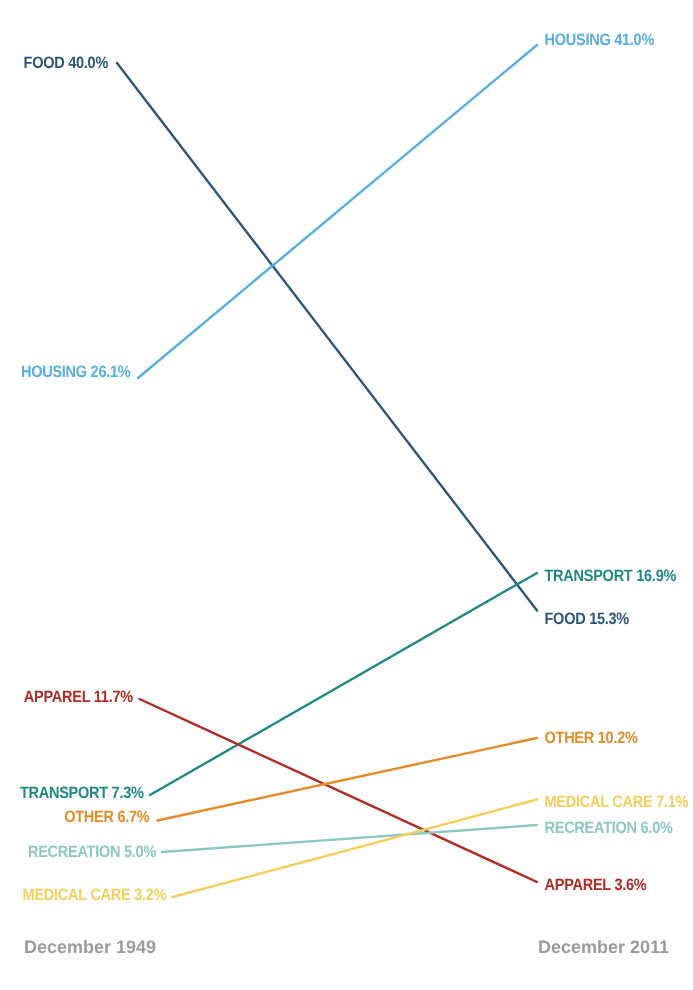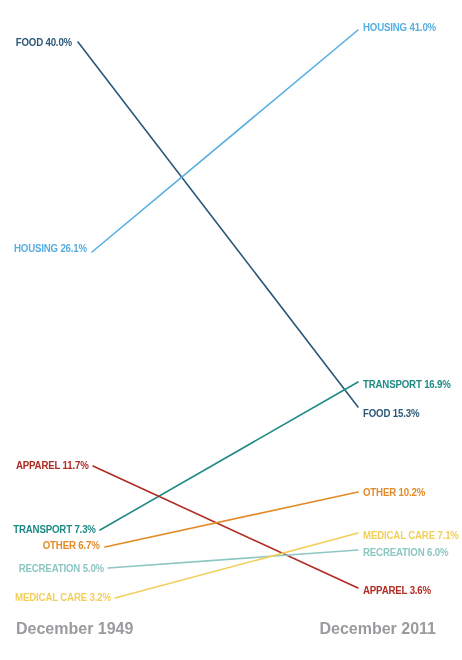--- a/index.html
+++ b/index.html
@@ -41,28 +41,28 @@
     text-align: right;
     transform-origin: 100% 50%;
   }
   .slope-label.right {
     text-align: left;
     transform-origin: 0% 50%;
   }
   .axis-label {
     position: absolute;
     font-family: "Liberation Sans", sans-serif;
-    font-size: 16px;
+    font-size: 12px;
     font-weight: bold;
     color: #9b9b9f;
     white-space: nowrap;
     bottom: 22px;
   }
   .axis-label.axis-left { left: 16px; }
-  .axis-label.axis-right { right: 26px; }
+  .axis-label.axis-right { right: 16px; }
 </style>
 </head>
 <body>
 
 <div id="chart-root">
 
   <svg id="slope-svg" viewBox="0 0 462 660" preserveAspectRatio="none" aria-hidden="true">
     <g id="slope-lines">
         <line x1="78" y1="42" x2="358" y2="407" stroke="#2b5878" stroke-width="1.6" stroke-linecap="round"></line>
         <line x1="92" y1="252" x2="358" y2="30" stroke="#57aee0" stroke-width="1.6" stroke-linecap="round"></line>

